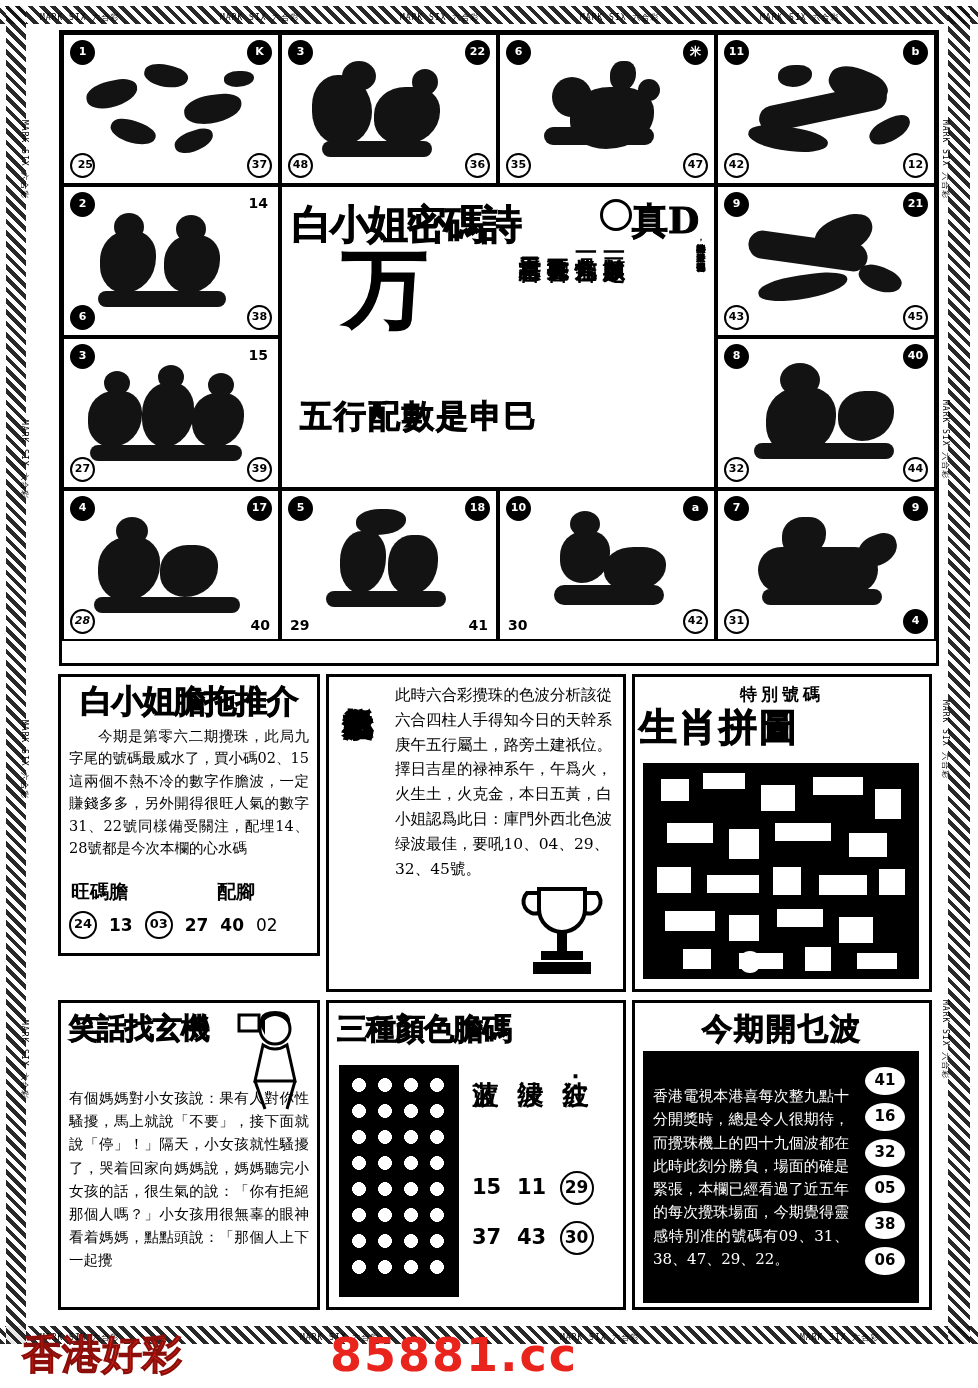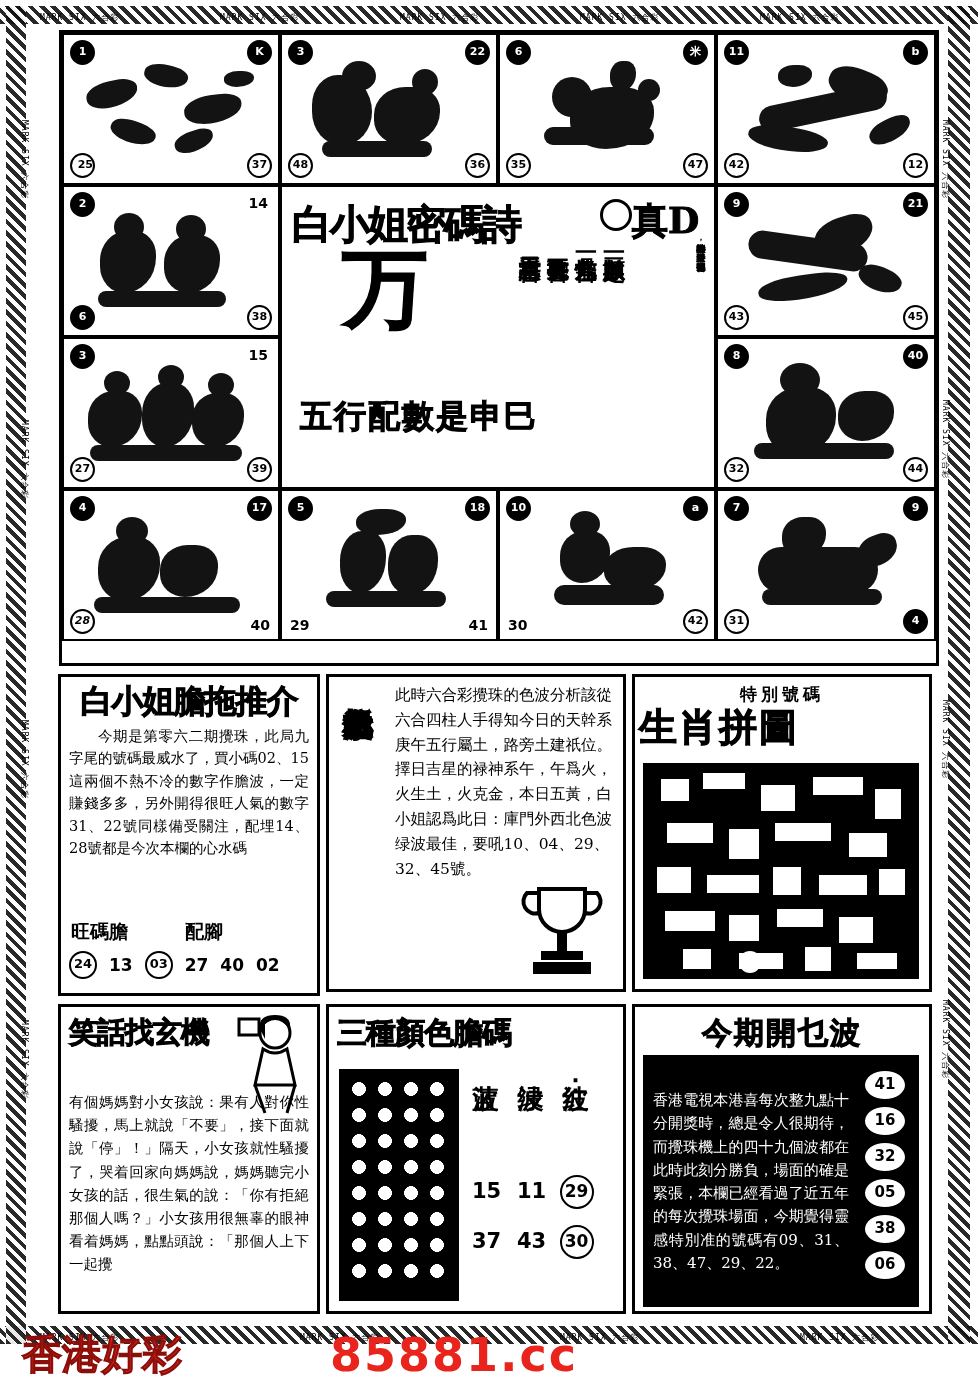--- a/index.html
+++ b/index.html
@@ -341,32 +341,32 @@
           <div class="ball filled" style="left:6px;top:5px;">7</div>
           <div class="ball filled" style="right:6px;top:5px;">9</div>
           <div class="ball" style="left:6px;bottom:5px;">31</div>
           <div class="ball filled" style="right:6px;bottom:5px;">4</div>
         </div>
       </div>
     </div>
 
     <div style="display:flex;gap:6px;margin-top:8px;">
 
-      <div class="panel" style="width:262px;height:322px;padding:6px 8px;">
+      <div class="panel" style="width:262px;height:282px;padding:6px 8px;">
         <div class="panel-title" style="font-size:32px;text-align:center;letter-spacing:-1px;line-height:36px;-webkit-text-stroke:1px #000;">白小姐膽拖推介</div>
         <div class="body-cn" style="margin-top:6px;font-size:14.5px;line-height:1.55;text-indent:2em;">今期是第零六二期攪珠，此局九字尾的號碼最威水了，買小碼02、15這兩個不熱不冷的數字作膽波，一定賺錢多多，另外開得很旺人氣的數字31、22號同樣備受關注，配埋14、28號都是今次本欄的心水碼</div>
         <div style="position:absolute;left:10px;bottom:48px;font-size:19px;font-weight:bold;font-family:'DejaVu Serif','Liberation Serif',serif;">旺碼膽</div>
-        <div style="position:absolute;left:124px;bottom:48px;font-size:19px;font-weight:bold;font-family:'DejaVu Serif','Liberation Serif',serif;">配腳</div>
+        <div style="position:absolute;left:156px;bottom:48px;font-size:19px;font-weight:bold;font-family:'DejaVu Serif','Liberation Serif',serif;">配腳</div>
         <div style="position:absolute;left:8px;bottom:14px;display:flex;gap:12px;align-items:center;">
           <span class="circle-num">24</span>
           <span style="font-size:17px;font-weight:bold;">13</span>
           <span class="circle-num">03</span>
           <span style="font-size:17px;font-weight:bold;">27</span>
           <span style="font-size:17px;font-weight:bold;">40</span>
-          <span style="font-size:17px;font-weight:bold;">02</span>
+          <span style="font-size:17px;font-weight:normal;">02</span>
         </div>
       </div>
 
       <div class="panel" style="width:300px;height:318px;padding:6px;">
         <div class="vtext panel-title" style="position:absolute;left:8px;top:8px;font-size:30px;height:270px;-webkit-text-stroke:1px #000;">白小姐色波分析</div>
         <div class="body-cn" style="position:absolute;left:66px;top:6px;width:224px;font-size:15.5px;line-height:1.6;text-align:left;">此時六合彩攪珠的色波分析該從六合四柱人手得知今日的天幹系庚午五行屬土，路旁土建祇位。擇日吉星的禄神系午，午爲火，火生土，火克金，本日五黃，白小姐認爲此日：庫門外西北色波绿波最佳，要吼10、04、29、32、45號。</div>
         <div class="trophy" style="position:absolute;right:16px;bottom:10px;width:90px;height:96px;">
           <svg viewBox="0 0 90 96" width="90" height="96">
             <path d="M22 6 h46 v20 a23 23 0 0 1 -46 0 z" fill="none" stroke="#000" stroke-width="4"></path>
             <path d="M22 10 h-12 a12 12 0 0 0 12 20" fill="none" stroke="#000" stroke-width="4"></path>

